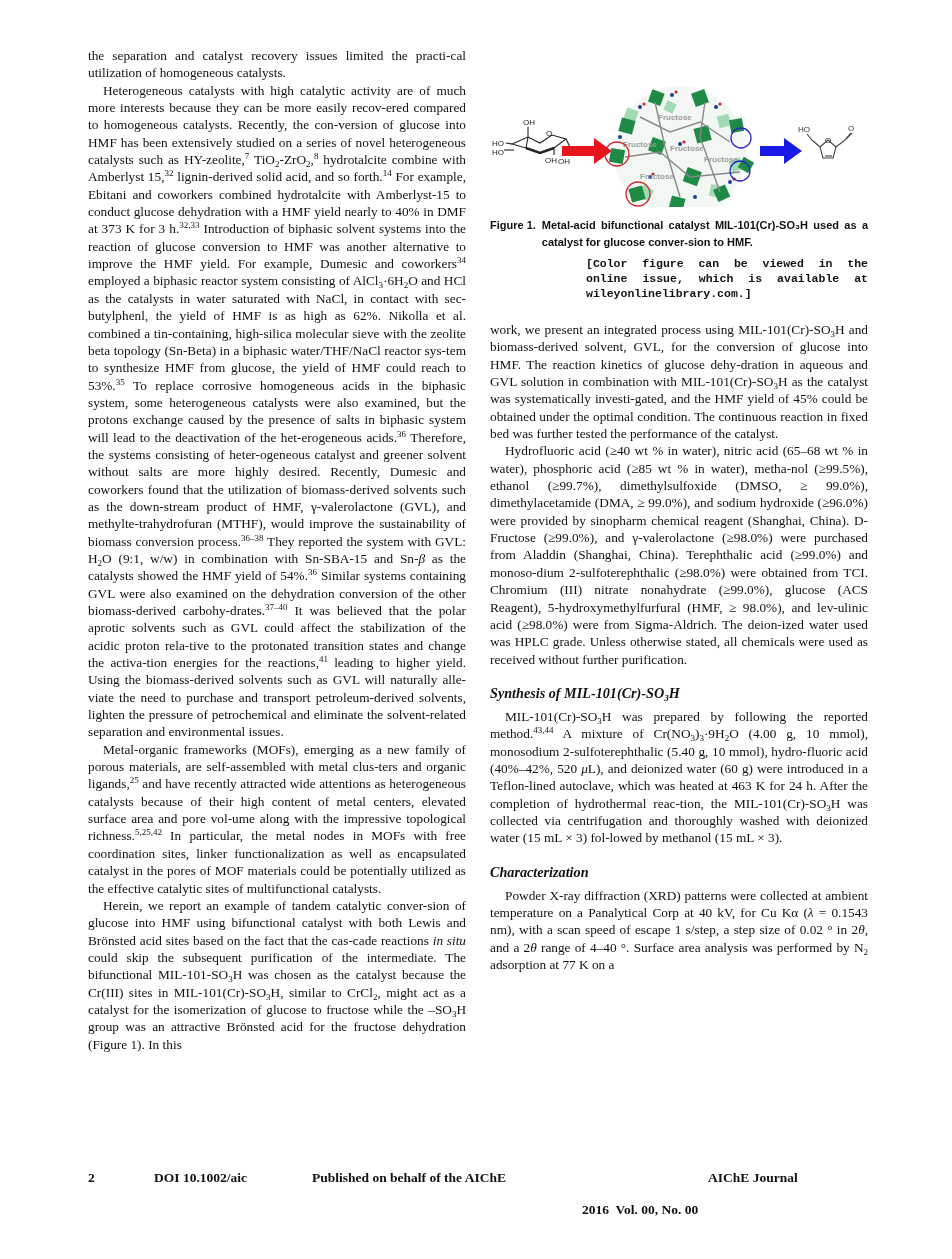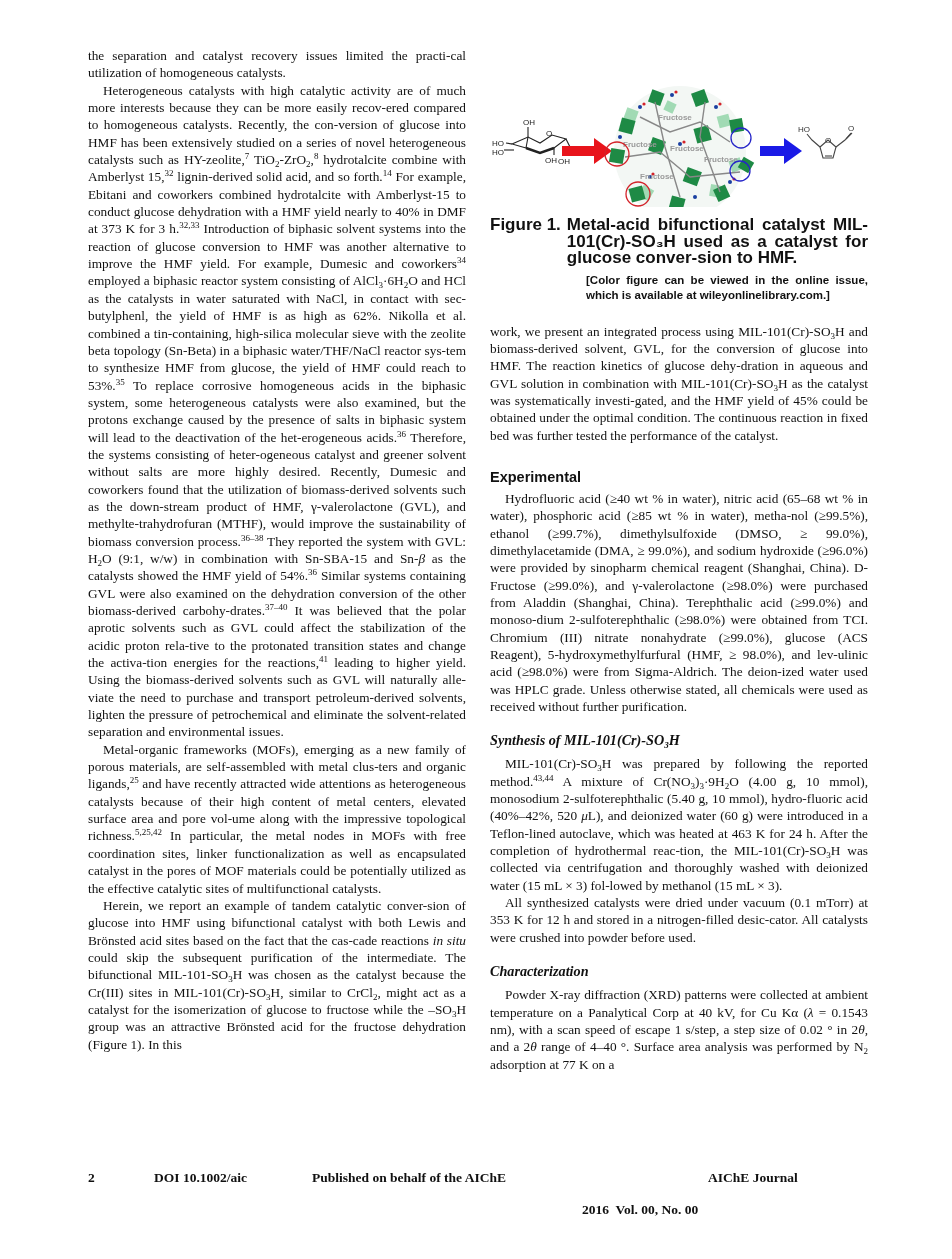--- a/index.html
+++ b/index.html
@@ -7,24 +7,24 @@
   .page { position:absolute; left:0; top:0; width:804px; height:1259px; }
   .col { position:absolute; top:47px; width:378px; font-family:"Liberation Serif", serif; font-size:13.3px; line-height:17.35px; text-align:justify; hyphens:manual; }
   .col-left { left:88px; }
   .col-right { left:490px; }
   p { margin:0; text-indent:0; }
   p.indent { text-indent:15px; }
   sup { font-size:9px; vertical-align:0; position:relative; top:-5px; line-height:0; }
   sub { font-size:9px; vertical-align:0; position:relative; top:3px; line-height:0; }
   .figure { position:relative; width:378px; height:160px; }
   .figure svg { position:absolute; left:0; top:0; }
-  .caption { margin-top:10px; font-family:"Liberation Sans", sans-serif; font-weight:bold; font-size:17px; line-height:16.5px; display:flex; }
+  .caption { margin-top:10px; font-family:"Liberation Sans", sans-serif; font-weight:bold; font-size:11px; line-height:16.5px; display:flex; }
   .caption .cap-label { white-space:nowrap; padding-right:6px; }
   .caption .cap-text { text-align:justify; }
-  .color-note { margin-left:96px; margin-top:6px; font-family:Liberation Sans, sans-serif; font-weight:bold; font-size:11.5px; line-height:15px; text-align:justify; }
+  .color-note { margin-left:96px; margin-top:6px; font-family:Liberation Mono, monospace; font-weight:bold; font-size:11.5px; line-height:15px; text-align:justify; }
   .gap-after-fig { height:20px; }
   h2.section { font-family:"Liberation Sans", sans-serif; font-weight:bold; font-size:14.5px; margin:24px 0 4px 0; line-height:18px; }
   h3.sub { font-family:"Liberation Serif", serif; font-style:italic; font-weight:bold; font-size:14.2px; margin:0 0 6px 0; line-height:18px; }
   h3.sub.spaced { margin-top:16px; }
   .footer { position:absolute; top:1170px; left:88px; width:780px; font-family:"Liberation Serif", serif; font-weight:bold; font-size:13.5px; }
   .footer span { position:absolute; top:0; white-space:nowrap; }
   i { font-style:italic; }
 </style>
 </head>
 <body>
@@ -143,27 +143,25 @@
 
     <div class="caption">
       <span class="cap-label">Figure 1.</span>
       <span class="cap-text">Metal-acid bifunctional catalyst MIL-101(Cr)-SO₃H used as a catalyst for glucose conver-sion to HMF.</span>
     </div>
     <div class="color-note">[Color figure can be viewed in the online issue, which is available at wileyonlinelibrary.com.]</div>
     <div class="gap-after-fig"></div>
 
     <p>work, we present an integrated process using MIL-101(Cr)-SO<sub>3</sub>H and biomass-derived solvent, GVL, for the conversion of glucose into HMF. The reaction kinetics of glucose dehy-dration in aqueous and GVL solution in combination with MIL-101(Cr)-SO<sub>3</sub>H as the catalyst was systematically investi-gated, and the HMF yield of 45% could be obtained under the optimal condition. The continuous reaction in fixed bed was further tested the performance of the catalyst.</p>
 
-    <h2 class="section">Experimental</h2>
 
     <p class="indent">Hydrofluoric acid (≥40 wt % in water), nitric acid (65–68 wt % in water), phosphoric acid (≥85 wt % in water), metha-nol (≥99.5%), ethanol (≥99.7%), dimethylsulfoxide (DMSO, ≥ 99.0%), dimethylacetamide (DMA, ≥ 99.0%), and sodium hydroxide (≥96.0%) were provided by sinopharm chemical reagent (Shanghai, China). D-Fructose (≥99.0%), and γ-valerolactone (≥98.0%) were purchased from Aladdin (Shanghai, China). Terephthalic acid (≥99.0%) and monoso-dium 2-sulfoterephthalic (≥98.0%) were obtained from TCI. Chromium (III) nitrate nonahydrate (≥99.0%), glucose (ACS Reagent), 5-hydroxymethylfurfural (HMF, ≥ 98.0%), and lev-ulinic acid (≥98.0%) were from Sigma-Aldrich. The deion-ized water used was HPLC grade. Unless otherwise stated, all chemicals were used as received without further purification.</p>
 
     <h3 class="sub spaced">Synthesis of MIL-101(Cr)-SO<sub>3</sub>H</h3>
     <p class="indent">MIL-101(Cr)-SO<sub>3</sub>H was prepared by following the reported method.<sup>43,44</sup> A mixture of Cr(NO<sub>3</sub>)<sub>3</sub>·9H<sub>2</sub>O (4.00 g, 10 mmol), monosodium 2-sulfoterephthalic (5.40 g, 10 mmol), hydro-fluoric acid (40%–42%, 520 <i>μ</i>L), and deionized water (60 g) were introduced in a Teflon-lined autoclave, which was heated at 463 K for 24 h. After the completion of hydrothermal reac-tion, the MIL-101(Cr)-SO<sub>3</sub>H was collected via centrifugation and thoroughly washed with deionized water (15 mL × 3) fol-lowed by methanol (15 mL × 3).</p>
-    <p class="indent">All synthesized catalysts were dried under vacuum (0.1 mTorr) at 353 K for 12 h and stored in a nitrogen-filled desic-cator. All catalysts were crushed into powder before used.</p>
 
     <h3 class="sub spaced">Characterization</h3>
     <p class="indent">Powder X-ray diffraction (XRD) patterns were collected at ambient temperature on a Panalytical Corp at 40 kV, for Cu Kα (<i>λ</i> = 0.1543 nm), with a scan speed of escape 1 s/step, a step size of 0.02 ° in 2<i>θ</i>, and a 2<i>θ</i> range of 4–40 °. Surface area analysis was performed by N<sub>2</sub> adsorption at 77 K on a</p>
   </div>
 
   <div class="footer">
     <span style="left:0;">2</span>
     <span style="left:66px;">DOI 10.1002/aic</span>
     <span style="left:224px;">Published on behalf of the AIChE</span>
     <span style="left:494px; white-space:pre;margin-top:32px;">2016  Vol. 00, No. 00</span>

